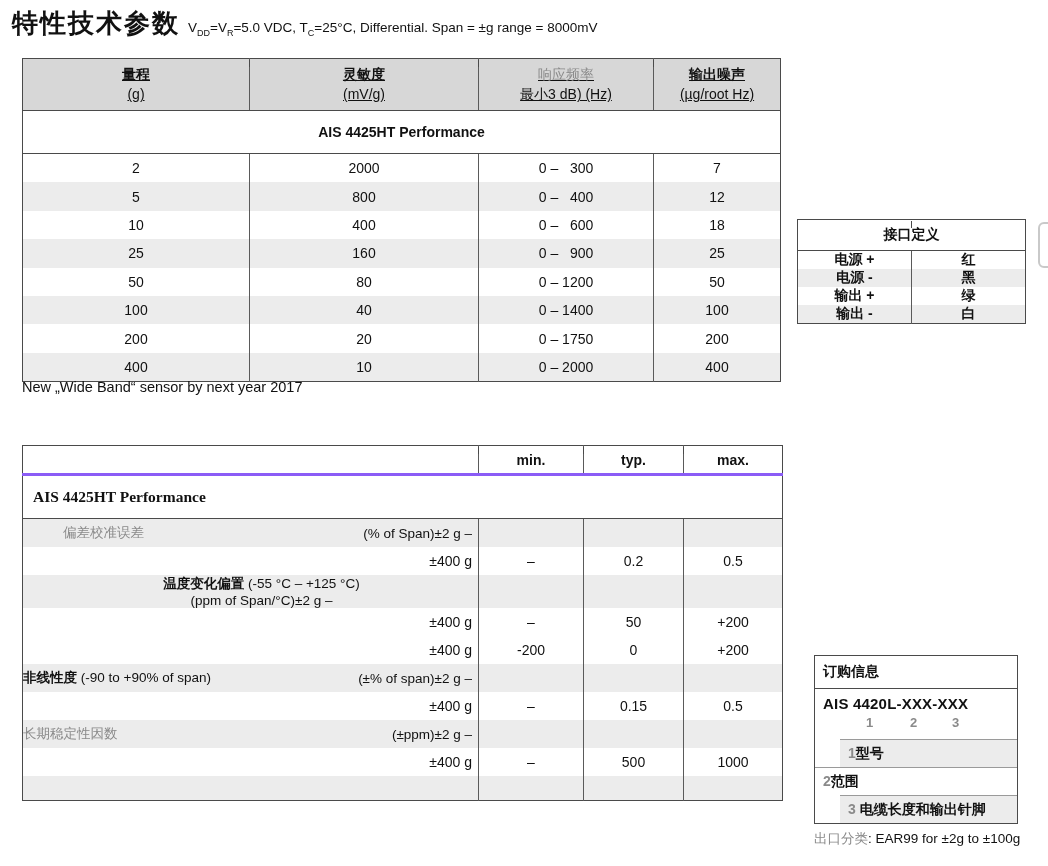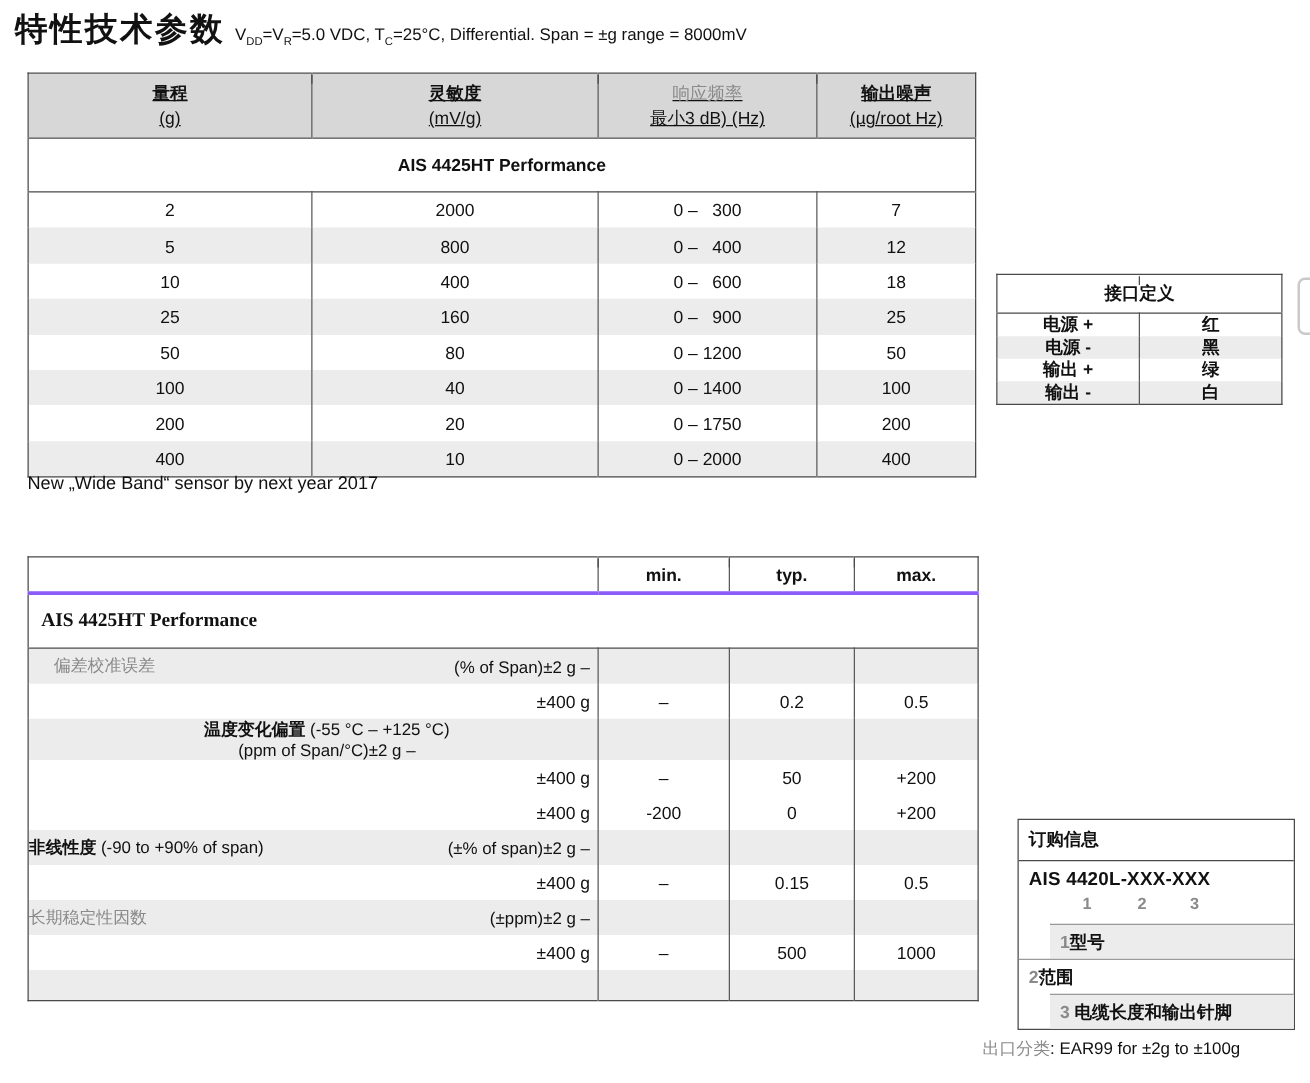--- a/index.html
+++ b/index.html
@@ -50,40 +50,40 @@
                font-size:14px;font-weight:bold;height:27px;text-align:center;}
   #t2 thead th:first-child{border-left:none;}
   #t2 tbody td{height:28px;font-size:14px;border-left:1px solid #5a5a5a;}
   #t2 tbody td:first-child{border-left:none;}
   #t2 tbody tr.shade{background:#ececec;}
   #t2 td.valcell{text-align:center;}
   #t2 td.rowlab{text-align:right;padding-right:6px;}
   .lblflex{display:flex;justify-content:space-between;align-items:center;padding-right:6px;font-size:13.5px;}
   .lbl-muted{color:#8a8a8a;}
   .lbl-bold{font-weight:bold;color:#111;}
-  #t2 tbody tr:nth-of-type(1) .lblflex{padding-left:20px;}
+  #t2 tbody tr:nth-of-type(1) .lblflex{padding-left:40px;}
   #t2 tbody tr:nth-of-type(3) .lblflex{padding-left:28px;flex-direction:column;}
   #t2 tbody tr:nth-of-type(5) .lblflex{padding-left:34px;}
   #t2 tbody tr:nth-of-type(7) .lblflex{padding-left:20px;}
   #t2 tbody tr:nth-of-type(9) .lblflex{padding-left:34px;}
   #t2 tbody tr.row-empty td{height:24px;}
 
   
-  #ordwrap{left:814px;top:655px;width:222px;}
+  #ordwrap{left:814px;top:655px;width:204px;}
   #ord{border:1.5px solid #4a4a4a;background:#fff;}
   .ord-title{font-size:14px;font-weight:bold;padding:7px 8px;border-bottom:1px solid #4a4a4a;}
   .ord-part{position:relative;padding:6px 8px 2px;height:42px;}
   .part-no{font-size:15px;font-weight:bold;letter-spacing:0.2px;}
   .part-digit{position:absolute;top:26px;font-size:13px;font-weight:bold;color:#8a8a8a;}
   .d0{left:51px;} .d1{left:95px;} .d2{left:137px;}
   .ord-row{padding:4px 8px;font-size:14px;font-weight:bold;border-top:1px solid #9a9a9a;line-height:19px;white-space:pre;}
   .ord-row.shade{background:#ececec;margin-left:25px;}
   .ord-row .num{color:#8a8a8a;}
 
-  .export{position:absolute;left:786px;top:830px;font-size:13.5px;white-space:nowrap;}
+  .export{position:absolute;left:814px;top:830px;font-size:13.5px;white-space:nowrap;}
   .export .glabel{color:#8a8a8a;}
 
   
   .edge-widget{position:absolute;right:-8px;top:222px;width:14px;height:42px;
                border:2px solid #c9c9c9;border-radius:6px;background:#fff;}
 </style>
 </head>
 <body>
 
 <div class="page">

